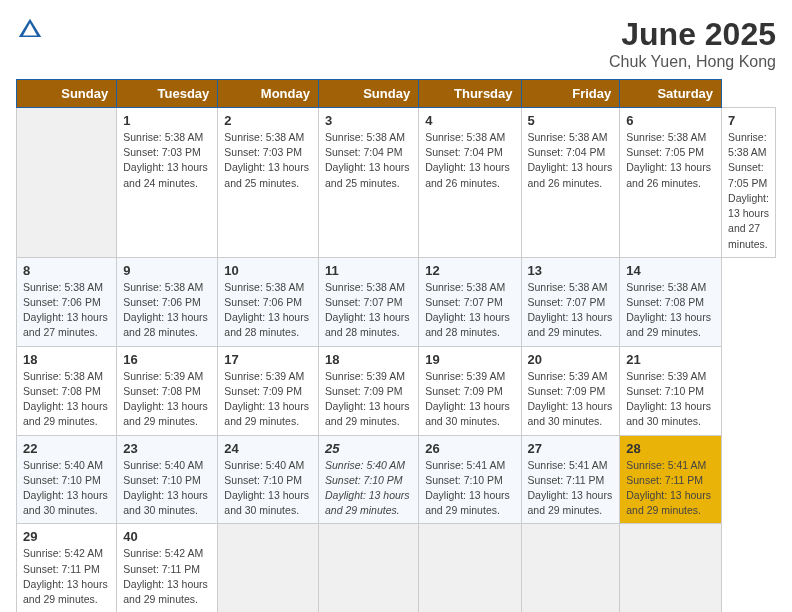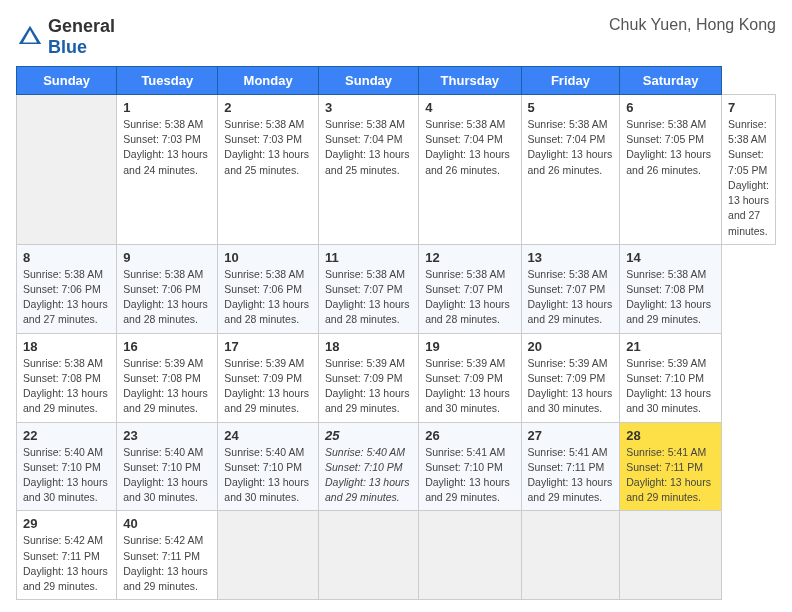--- a/index.html
+++ b/index.html
@@ -25,23 +25,23 @@
     .logo-text-blue { font-size: 18px; font-weight: bold; color: #1a5fa8; }
     .logo-icon {
       width: 28px;
       height: 28px;
     }
     .title-block { text-align: right; }
     .main-title { font-size: 32px; font-weight: bold; color: #333; }
     .subtitle { font-size: 16px; color: #555; }
     .calendar { width: 100%; border-collapse: collapse; }
     .calendar th {
-      background: #3b82f6;
+      background: #a16207;
       color: #fff;
-      text-align: center;
+      text-align: right;
       padding: 6px 8px;
       font-size: 13px;
       border: 1px solid #1a5fa8;
     }
     .calendar td {
       vertical-align: top;
       padding: 5px 6px;
       border: 1px solid #ccc;
       width: calc(100% / 7);
       font-size: 10.5px;
@@ -59,26 +59,23 @@
   </style>
 </head>
 <body>
 
 <div class="header">
   <div class="logo">
     <svg class="logo-icon" viewBox="0 0 40 40">
       <polygon points="20,4 36,30 4,30" fill="#1a5fa8"></polygon>
       <polygon points="20,10 30,28 10,28" fill="#fff"></polygon>
     </svg>
-    <div>
-      <span class="logo-text-general">General</span><br>
-      <span class="logo-text-blue">Blue</span>
-    </div>
   </div>
   <div class="title-block">
+    <div class="main-title">June 2025</div>
     <div class="subtitle">Chuk Yuen, Hong Kong</div>
   </div>
 </div>
 
 <table class="calendar">
   <thead>
     <tr>
     <th>Sunday</th>
         <th>Tuesday</th>
         <th>Monday</th>
@@ -198,21 +195,21 @@
           <div class="cell-text">Sunrise: 5:40 AM<br>Sunset: 7:10 PM<br>Daylight: 13 hours<br>and 29 minutes.</div>
         </td>
         <td style="background: rgb(245, 248, 252);">
           <span class="day-num">26</span>
           <div class="cell-text">Sunrise: 5:41 AM<br>Sunset: 7:10 PM<br>Daylight: 13 hours<br>and 29 minutes.</div>
         </td>
         <td style="background: rgb(245, 248, 252);">
           <span class="day-num">27</span>
           <div class="cell-text">Sunrise: 5:41 AM<br>Sunset: 7:11 PM<br>Daylight: 13 hours<br>and 29 minutes.</div>
         </td>
-        <td style="background: #fde047;">
+        <td style="background: #eab308;">
           <span class="day-num">28</span>
           <div class="cell-text">Sunrise: 5:41 AM<br>Sunset: 7:11 PM<br>Daylight: 13 hours<br>and 29 minutes.</div>
         </td>
       </tr>
       <tr>
         <td>
           <span class="day-num">29</span>
           <div class="cell-text">Sunrise: 5:42 AM<br>Sunset: 7:11 PM<br>Daylight: 13 hours<br>and 29 minutes.</div>
         </td>
         <td>

